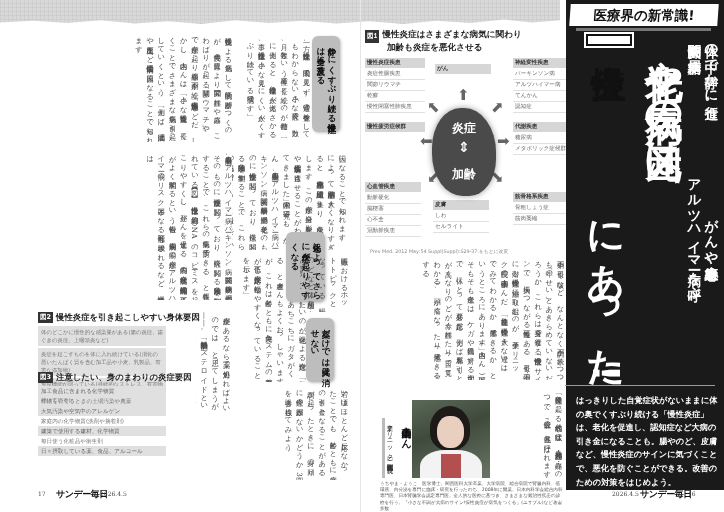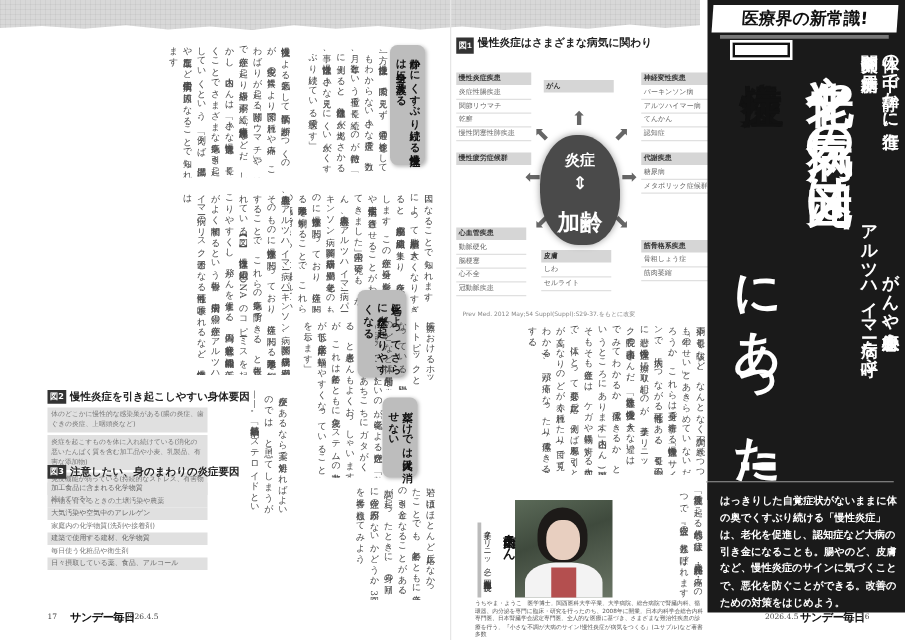--- a/index.html
+++ b/index.html
@@ -30,21 +30,21 @@
   .fig1 { position: absolute; left: 365px; top: 30px; width: 200px; height: 205px; font-family: "DejaVu Sans", "Liberation Sans", sans-serif; }
   .fig-badge { display: inline-block; background: #333; color: #fff; font-size: 6.5px; font-weight: bold; padding: 1px 2px; margin-right: 3px; vertical-align: top; }
   .fig1-title { position: absolute; left: 0; top: 0; width: 200px; font-size: 8.6px; font-weight: bold; color: #222; line-height: 11px; font-family: Liberation Mono, monospace; }
   .fig1-title .t2 { display: block; margin-left: 22px; }
   .dgroup { position: absolute; font-size: 5.6px; color: #666; }
   .dgroup .gh { background: #d6d6d6; color: #333; font-weight: bold; padding: 1px 2px; margin-bottom: 1px; }
   .dgroup .gi { border-bottom: 1px solid #e0e0e0; padding: 1px 2px; white-space: nowrap; }
   .blob { position: absolute; left: 67px; top: 78px; width: 64px; height: 88px; background: #4a4a4a; border-radius: 45% 50% 42% 48%; color: #fff; font-weight: bold; text-align: center; box-shadow: 0 0 6px rgba(0,0,0,0.4); }
   .blob .w1 { position: absolute; top: 12px; left: 0; right: 0; font-size: 12px; }
   .blob .dbl { position: absolute; top: 32px; left: 0; right: 0; font-size: 14px; line-height: 14px; }
-  .blob .w2 { position: absolute; top: 58px; left: 0; right: 0; font-size: 18px; }
+  .blob .w2 { position: absolute; top: 58px; left: 0; right: 0; font-size: 12px; }
   .arrow { position: absolute; color: #666; font-size: 15px; line-height: 15px; font-family: "DejaVu Sans", sans-serif; }
   .fig1-src { position: absolute; left: 5px; top: 218px; font-size: 4.8px; color: #888; white-space: nowrap; }
 
   
   .panel { position: absolute; left: 566px; top: 0; width: 158px; height: 400px; background: #1a1a1a; }
   .kicker { position: absolute; left: 4px; top: 4px; width: 148px; height: 22px; background: #fff; color: #111; font-family: "DejaVu Sans", sans-serif; font-weight: bold; font-size: 13.5px; text-align: center; line-height: 22px; transform: skew(-4deg); }
   .kicker-bar { position: absolute; left: 10px; top: 28px; width: 135px; height: 3px; background: #777; }
   .lede { position: absolute; writing-mode: vertical-rl; color: #fff; font-family: "DejaVu Sans", sans-serif; font-weight: bold; font-size: 13.5px; line-height: 16px; }
   .big { position: absolute; writing-mode: vertical-rl; color: #fff; font-family: "DejaVu Sans", sans-serif; font-weight: bold; font-size: 38px; line-height: 40px; letter-spacing: -1px; }
   .bigbox { position: absolute; writing-mode: vertical-rl; background: #fff; color: #111; font-family: "DejaVu Sans", sans-serif; font-weight: bold; font-size: 34px; line-height: 38px; padding: 4px 2px; border: 2px solid #111; outline: 2px solid #fff; }
@@ -110,20 +110,21 @@
     <span>医療におけるホットトピックとなっている。腸やのどなど体に局所的な炎症が起こっている、炎症を起こす原因となる食品を習慣的にとっている、ストレスにさらされている、といった「炎症を起こしやすい因子」もある【図2】。</span>
   </div>
   <div class="subhead" style="left:306px; top:318px; height:64px;">薬だけでは火元は消せない</div>
   <div class="vcol" style="left:232px; top:385px; width:118px; height:95px;">
     <span>若い頃はほとんど反応しなかったことでも、年齢とともに炎症の引き金となることがある。不調が起こったときに、身の回りに炎症の原因がないかどうか、図3を参考に点検してみよう。</span>
   </div>
 
   <div class="fig1">
     <div class="fig1-title">
       <span class="fig-badge">図1</span><span>慢性炎症はさまざまな病気に関わり</span>
+      <span class="t2">加齢も炎症を悪化させる</span>
     </div>
 
     <div class="dgroup" style="left:0; top:28px; width:60px;">
       <div class="gh">慢性炎症疾患</div>
       <div class="gi">炎症性腸疾患</div>
       <div class="gi">関節リウマチ</div>
       <div class="gi">乾癬</div>
       <div class="gi">慢性閉塞性肺疾患</div>
     </div>
     <div class="dgroup" style="left:70px; top:34px; width:56px;">

